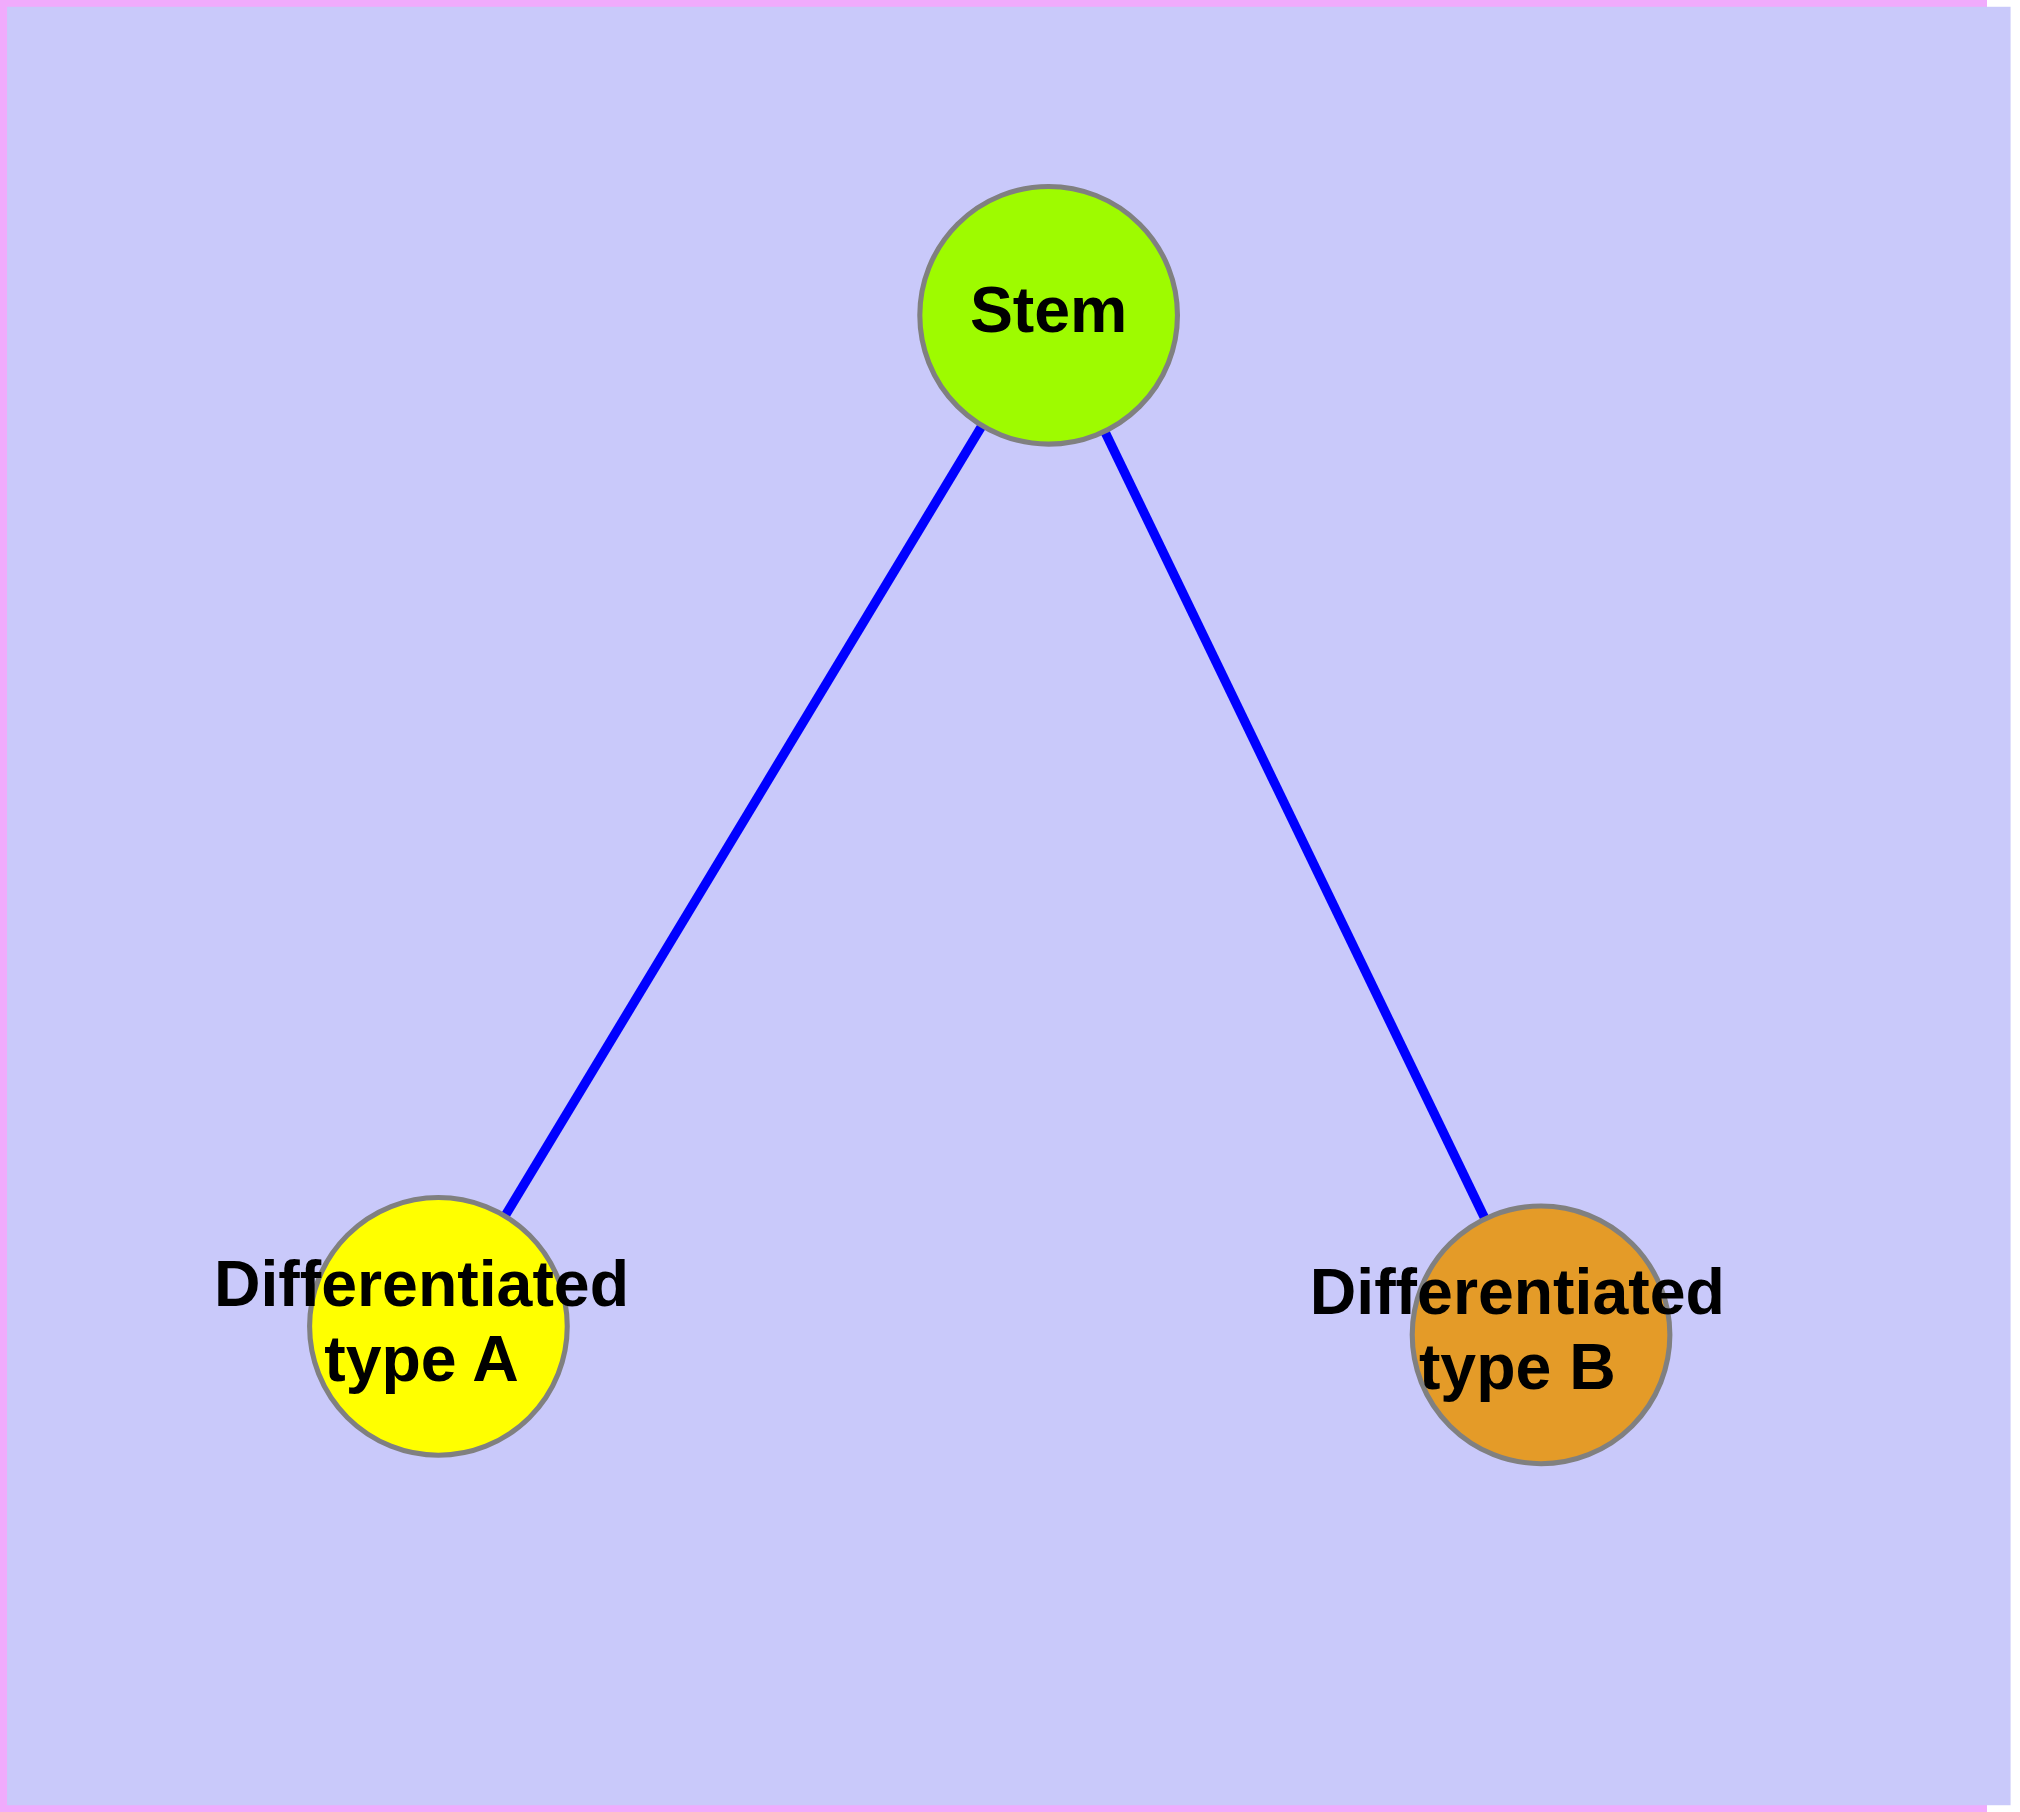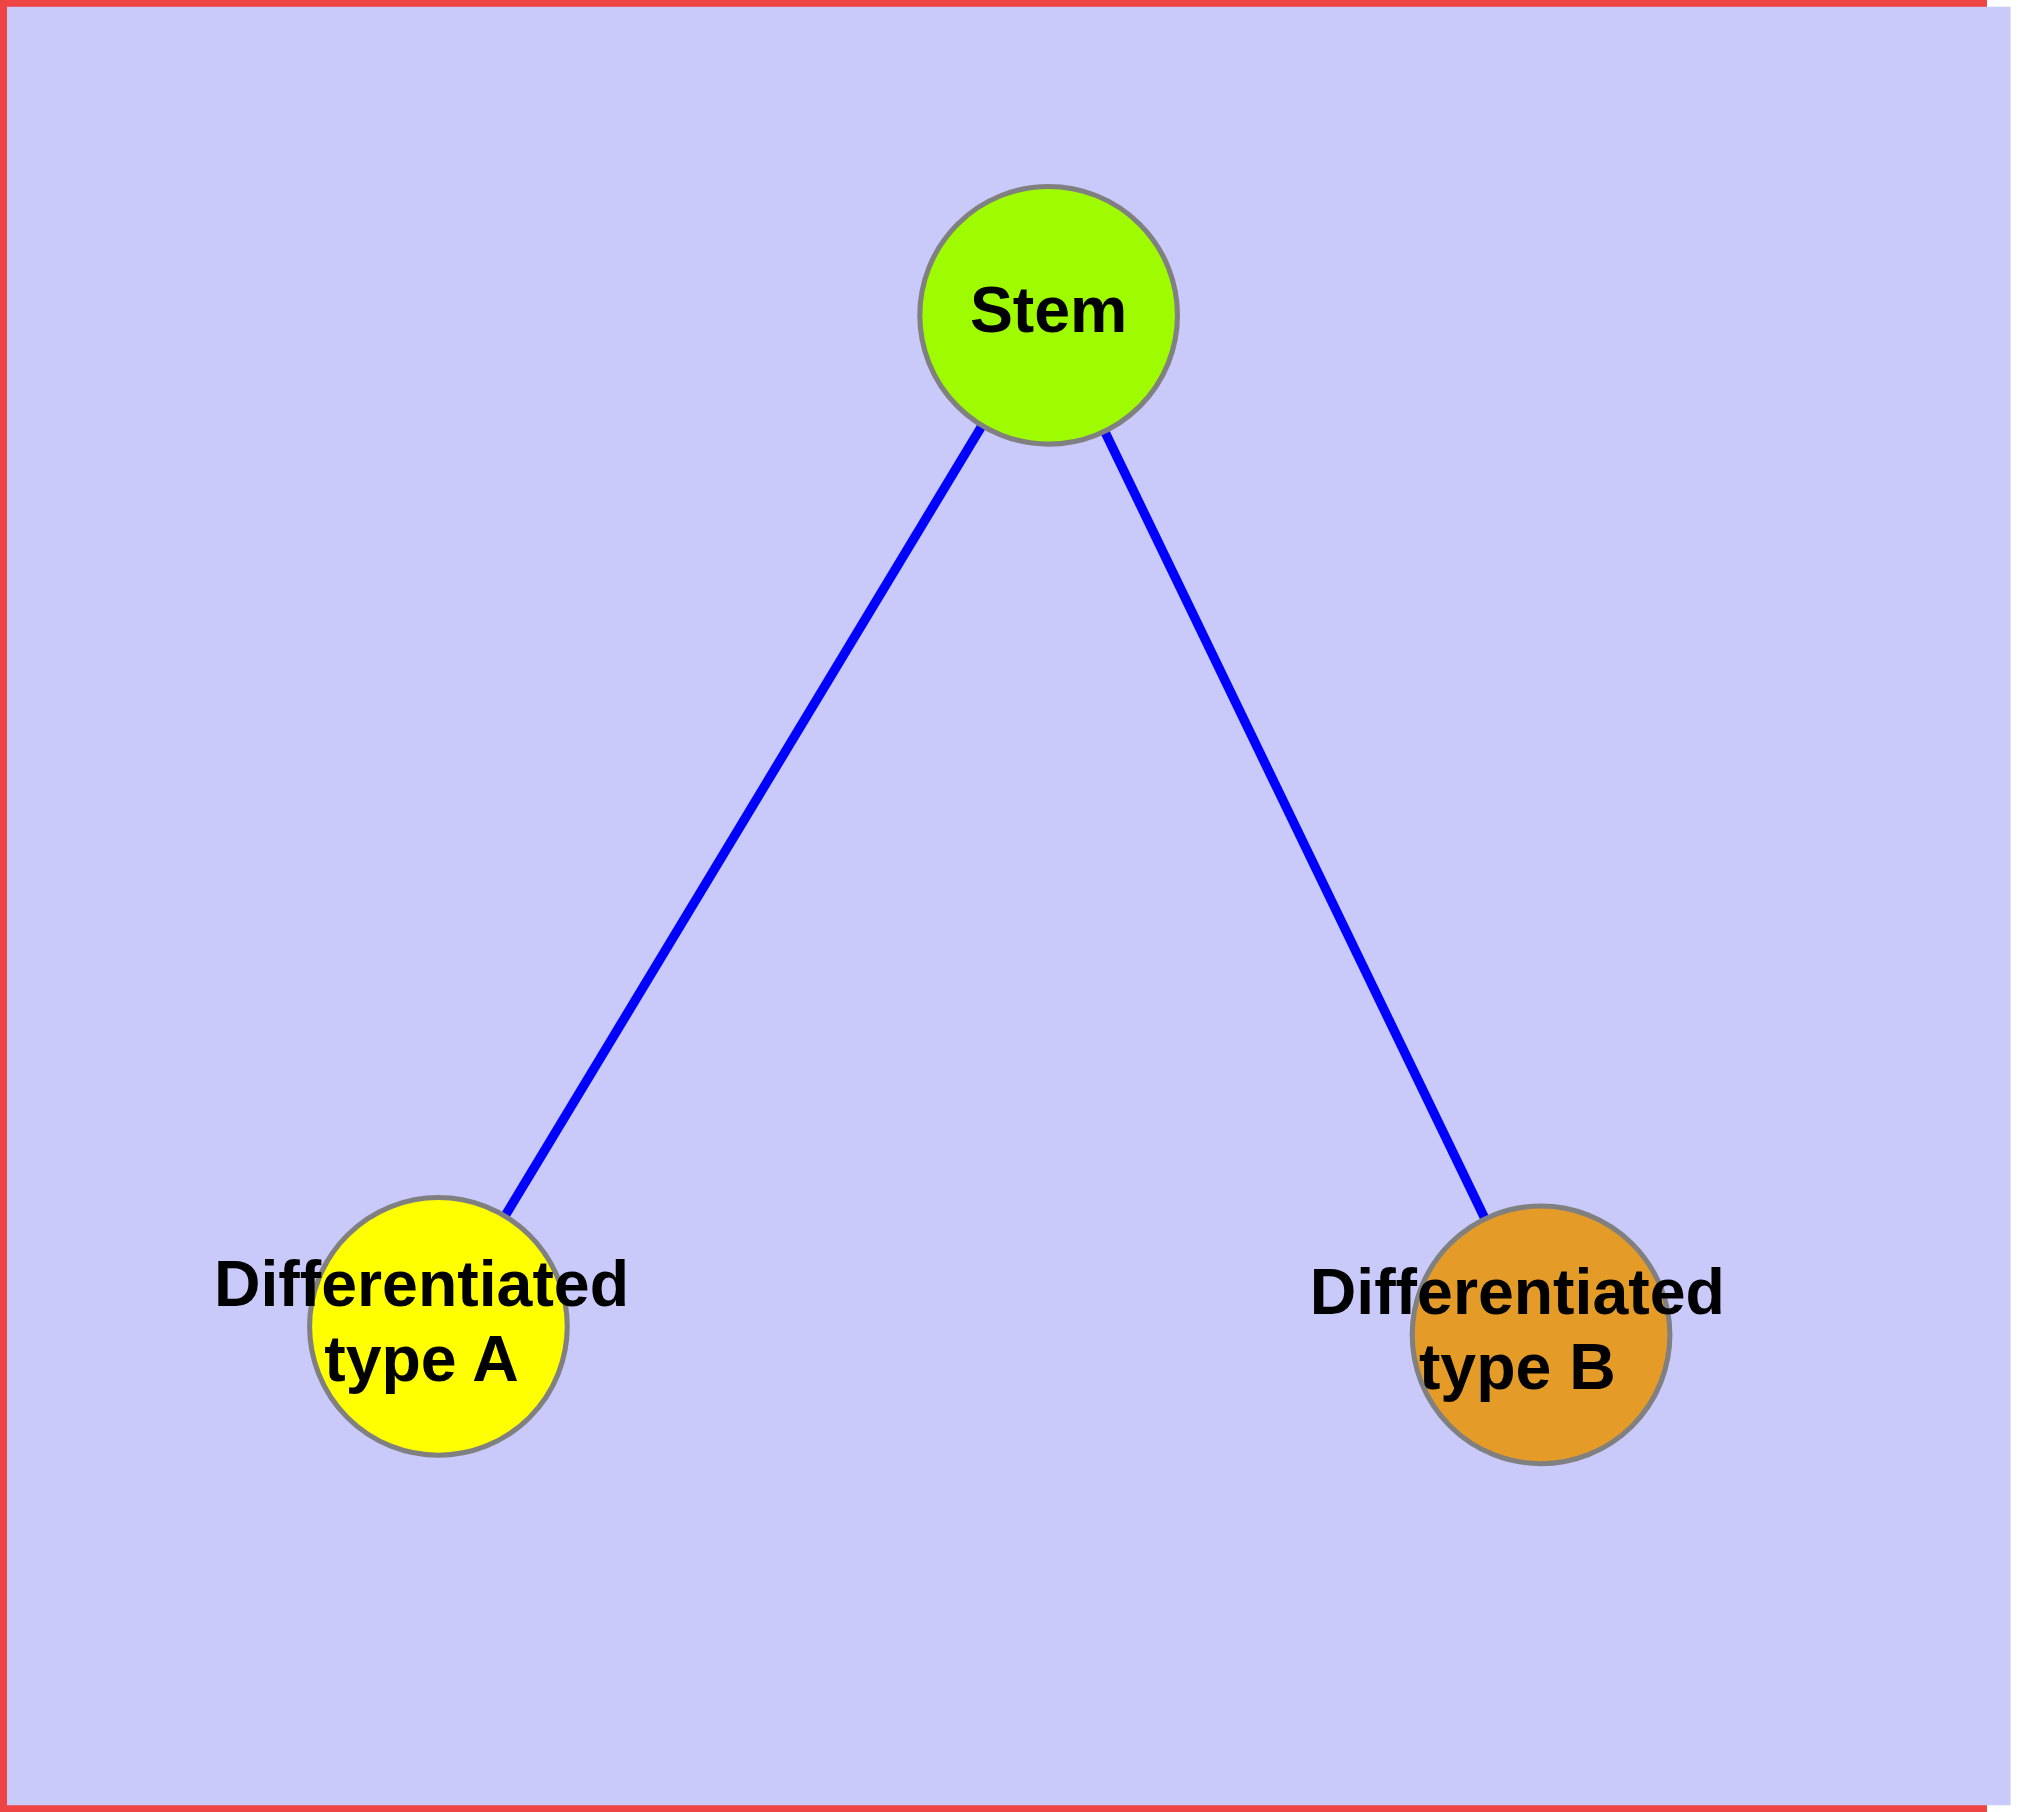--- a/index.html
+++ b/index.html
@@ -37,21 +37,21 @@
   .edge-line {
     stroke-linecap: butt;
   }
   .node-circle {
     stroke-linejoin: round;
   }
 </style>
 </head>
 <body style="width: 2021px; height: 1812px; background: rgb(255, 255, 255);">
 
-<div id="graph-canvas" style="width: 1987px; height: 1812px; background: #ef4444;">
+<div id="graph-canvas" style="width: 1987px; height: 1812px; background: #f0abfc;">
   <svg id="graph-svg" viewBox="0 0 2384 2138" xmlns="http://www.w3.org/2000/svg" style="width: 2021px; height: 1812px;">
 
     <rect id="bg-rect" x="8" y="8" width="2364" height="2122" fill="#c9c9fa"></rect>
 
     <g id="edge-layer">
       <line id="edge-0" class="edge-line" x1="1237" y1="372" x2="517" y2="1565" stroke="#0000ff" stroke-width="11"></line>
       <line id="edge-1" class="edge-line" x1="1237" y1="372" x2="1818" y2="1575" stroke="#0000ff" stroke-width="11"></line>
     </g>
 
     <g id="node-layer">

